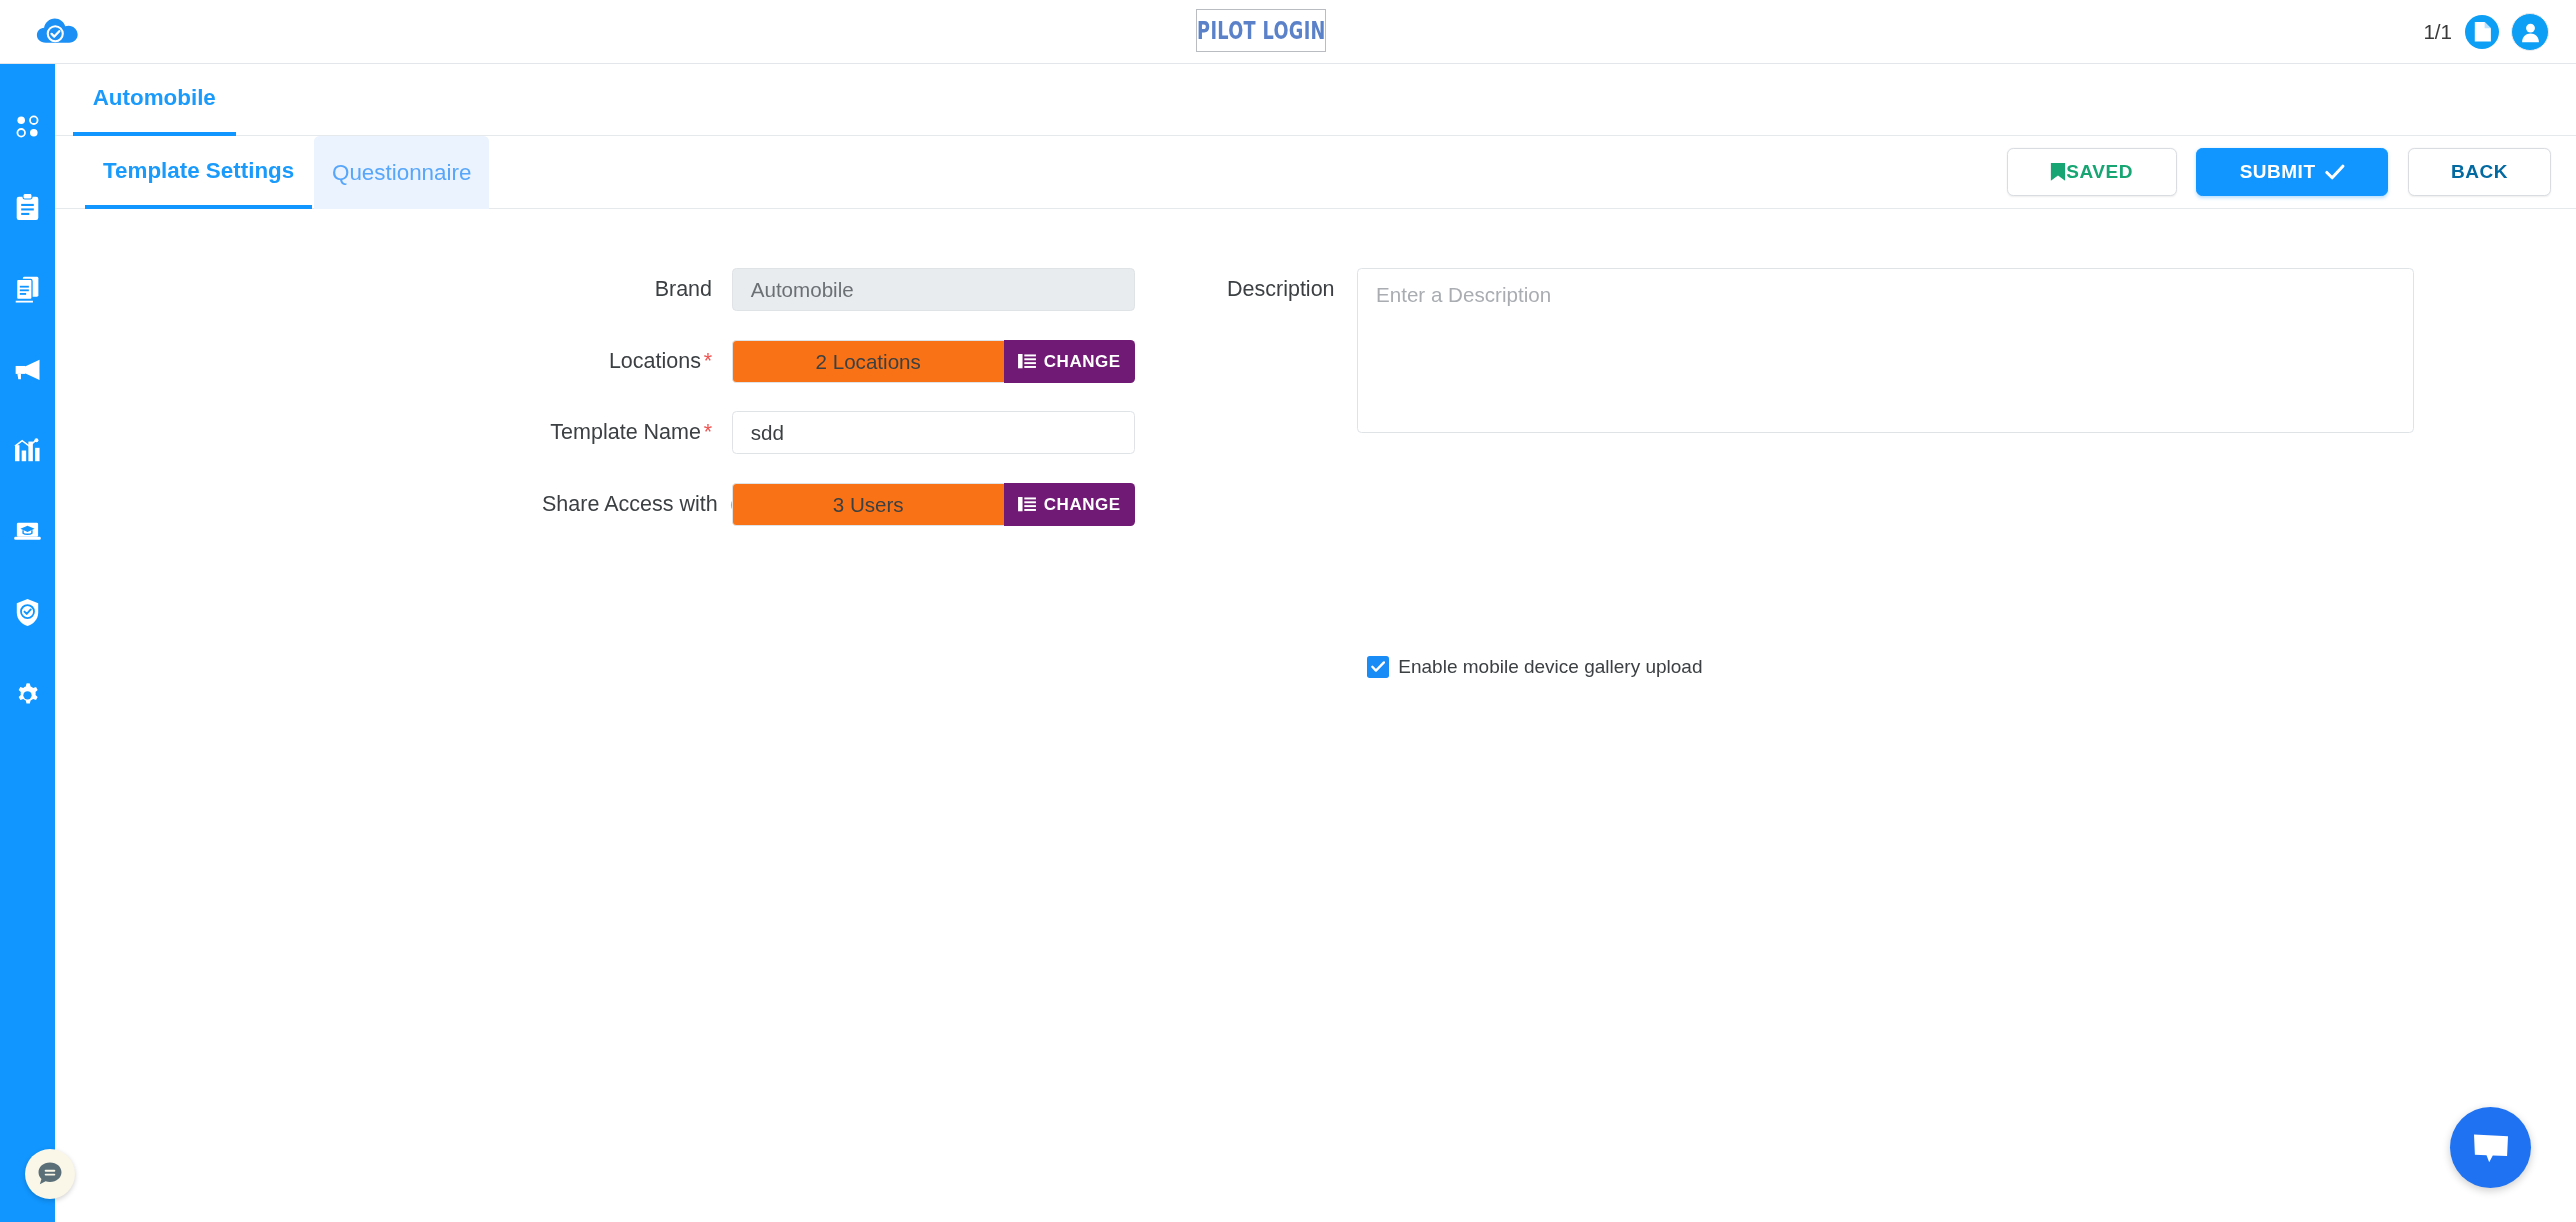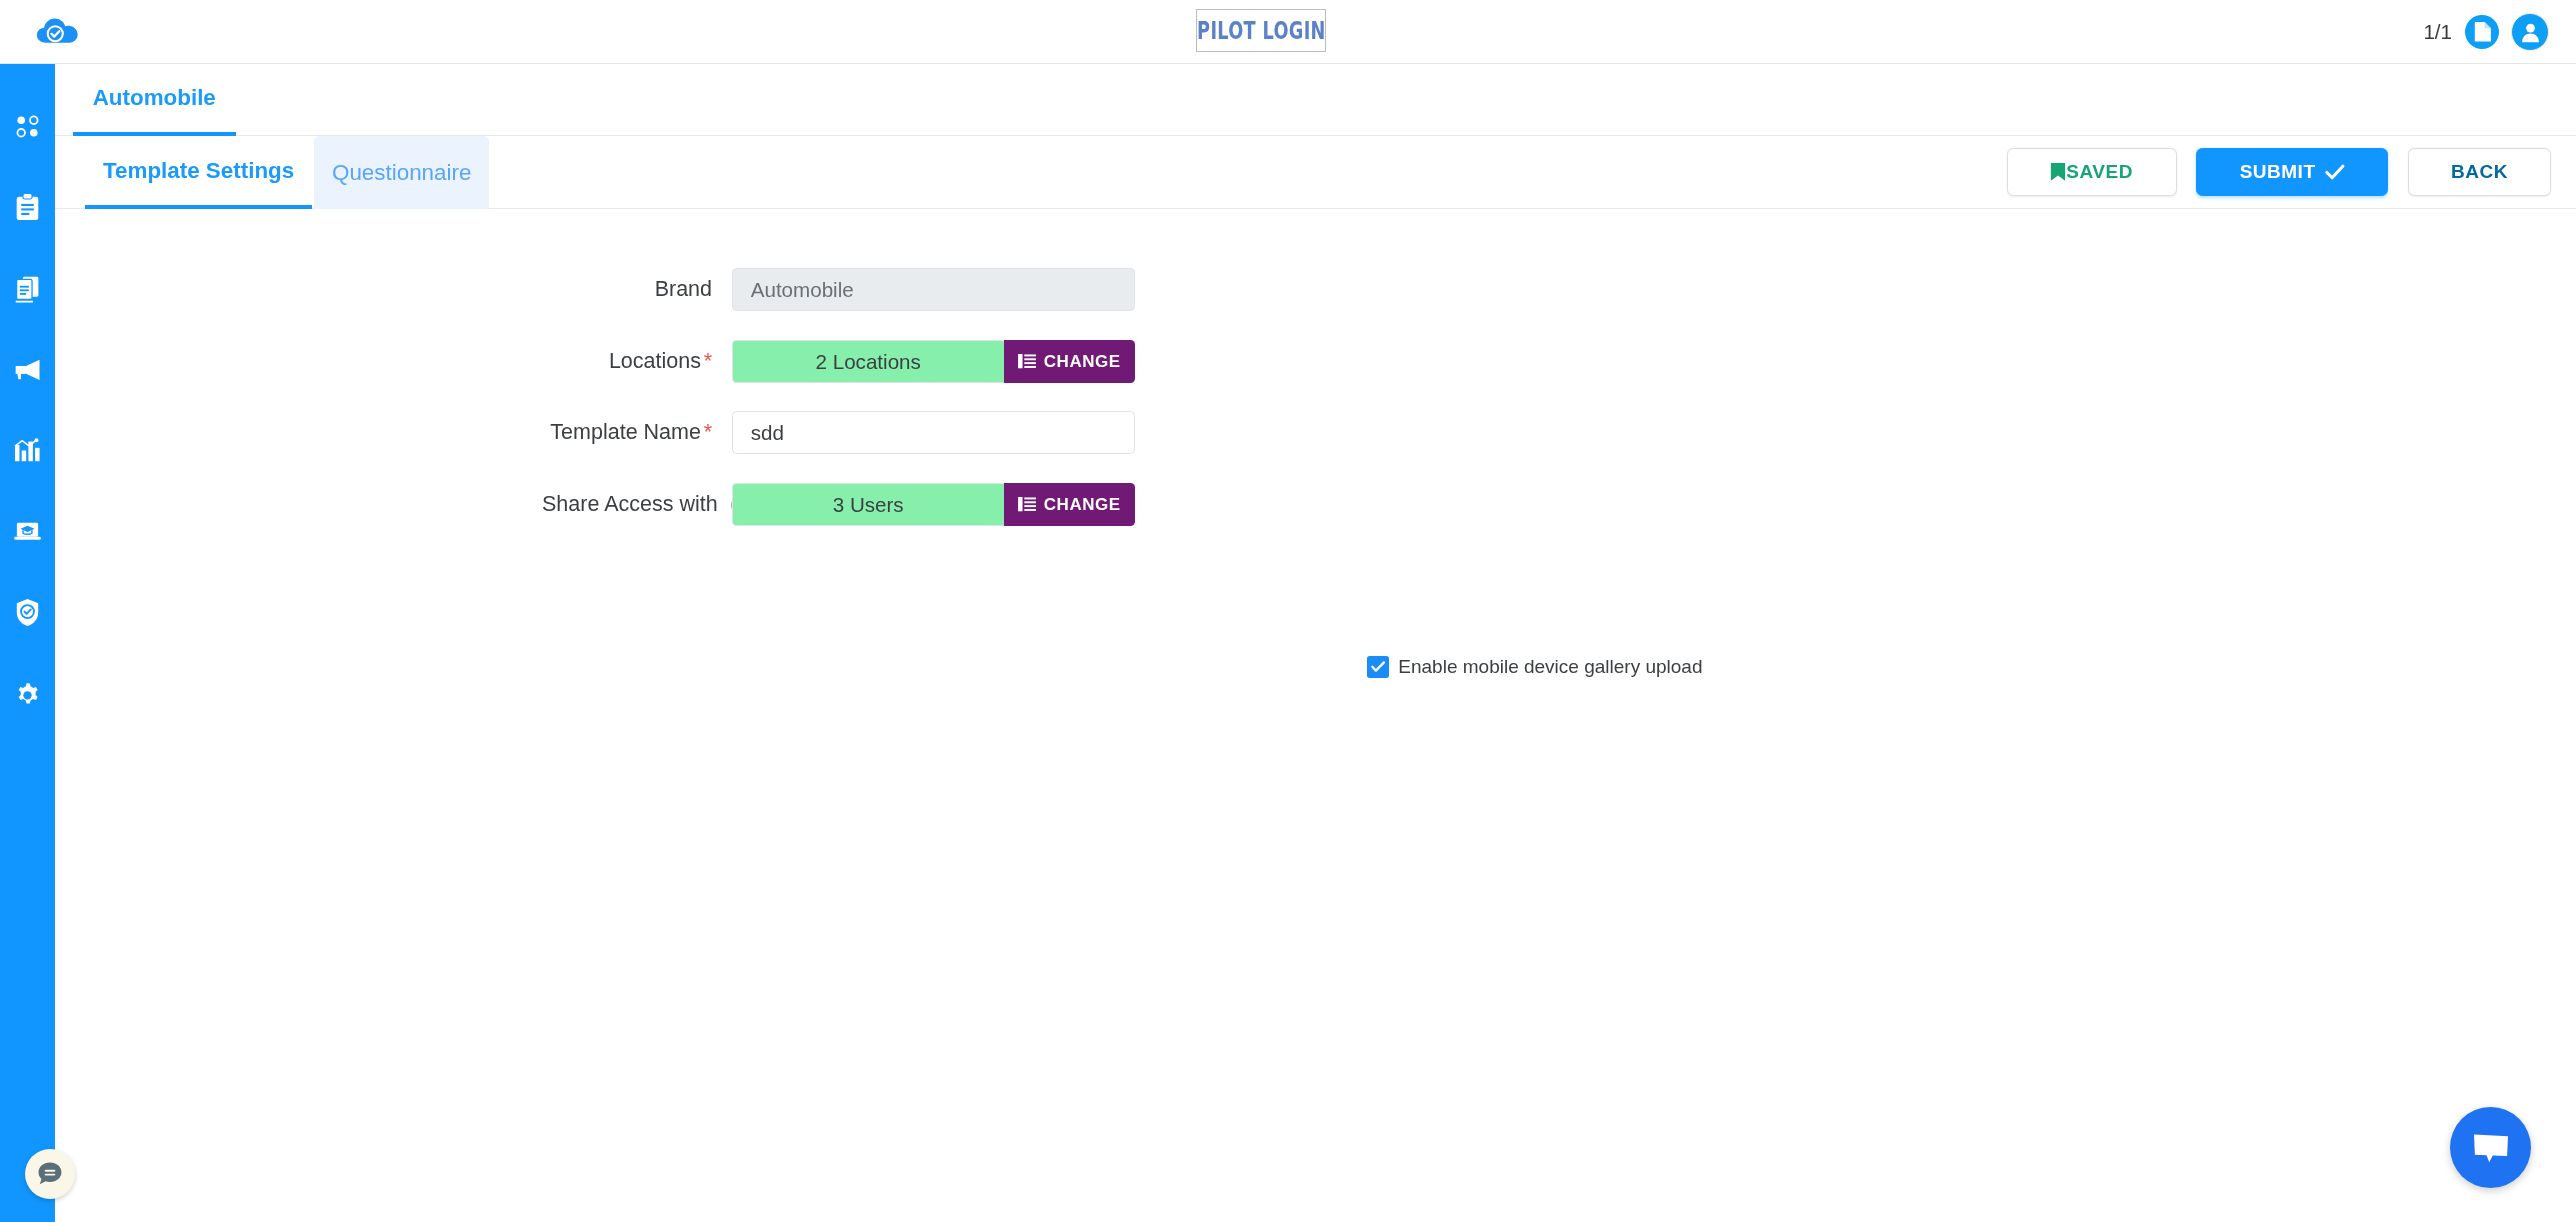--- a/index.html
+++ b/index.html
@@ -175,21 +175,21 @@
   .fld-text {
     width: 403px; height: 43px;
     background: #ffffff; border: 0.9px solid #dfe3e6; border-radius: 4.5px;
     display: flex; align-items: center; padding-left: 18px;
     font-size: 20.6px; color: #3c4043;
     outline: none; font-family: "Liberation Sans", sans-serif;
   }
   .combo { display: flex; width: 403px; height: 43px; }
   .combo-val {
     flex: 1; height: 43px;
-    background: #86efac; border: 0.9px solid #dfe3e6;
+    background: #f97316; border: 0.9px solid #dfe3e6;
     border-right: none; border-radius: 4.5px 0 0 4.5px;
     display: flex; align-items: center; justify-content: center;
     font-size: 20.6px; color: #3c4043;
     cursor: pointer;
   }
   .combo-btn {
     width: 131px; height: 43px;
     background: #701a75; border-radius: 0 4.5px 4.5px 0;
     display: flex; align-items: center; justify-content: center;
     gap: 8px;
@@ -447,20 +447,24 @@
           <rect x="7" y="0.5" width="13" height="2.2" fill="#ffffff"></rect>
           <rect x="7" y="4.8" width="13" height="2.2" fill="#ffffff"></rect>
           <rect x="7" y="9.1" width="13" height="2.2" fill="#ffffff"></rect>
           <rect x="7" y="13.4" width="13" height="2.2" fill="#ffffff"></rect>
         </svg>
         <span>CHANGE</span>
       </div>
     </div>
   </div>
 
+  <div class="form-row" style="left:1172px; top:59px;">
+    <div class="flabel" style="width:107px; margin-right:23px;">Description</div>
+    <textarea class="desc-area" placeholder="Enter a Description" style=""></textarea>
+  </div>
 
   <div class="chk-row">
     <div class="chk">
       <svg width="14.3" height="11.6" viewBox="0 0 16 13">
         <path d="M1.5 6.5 l4 4.3 l9 -9.2" fill="none" stroke="#ffffff" stroke-width="2.6" stroke-linecap="round" stroke-linejoin="round"></path>
       </svg>
     </div>
     <div class="chk-label">Enable mobile device gallery upload</div>
   </div>
 

